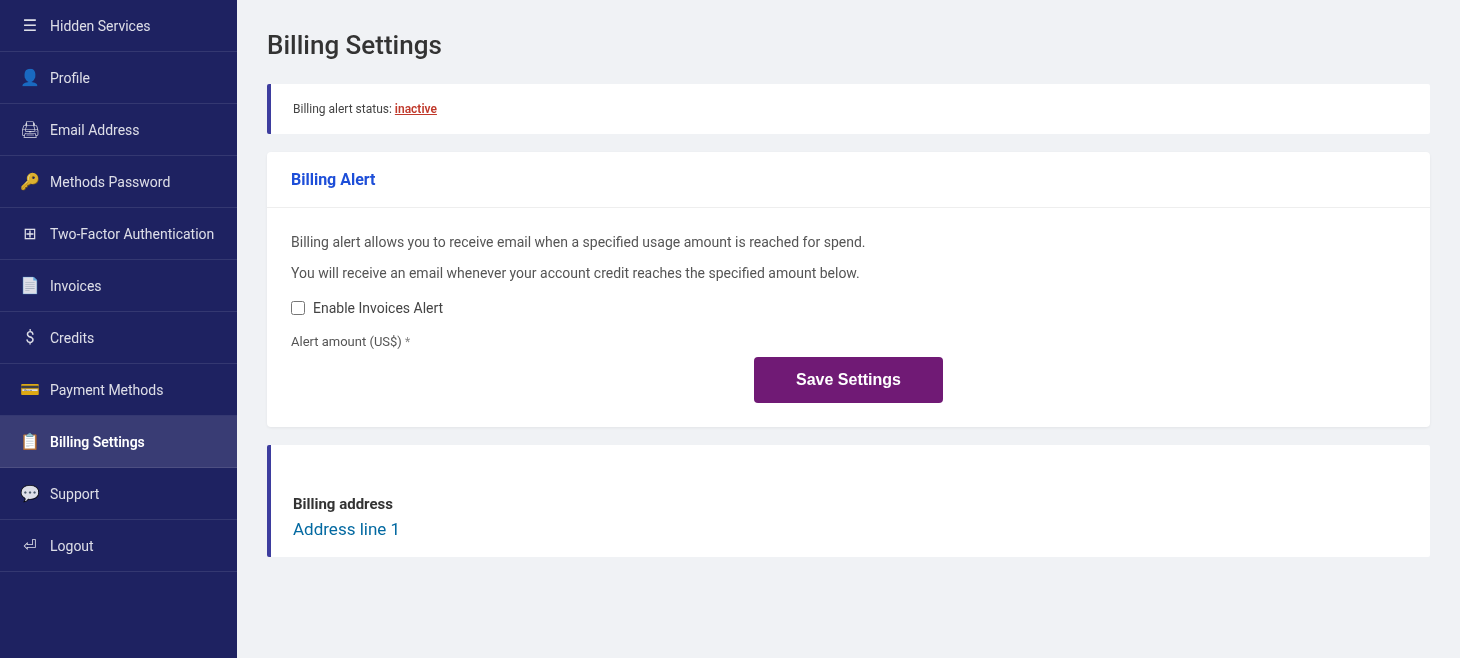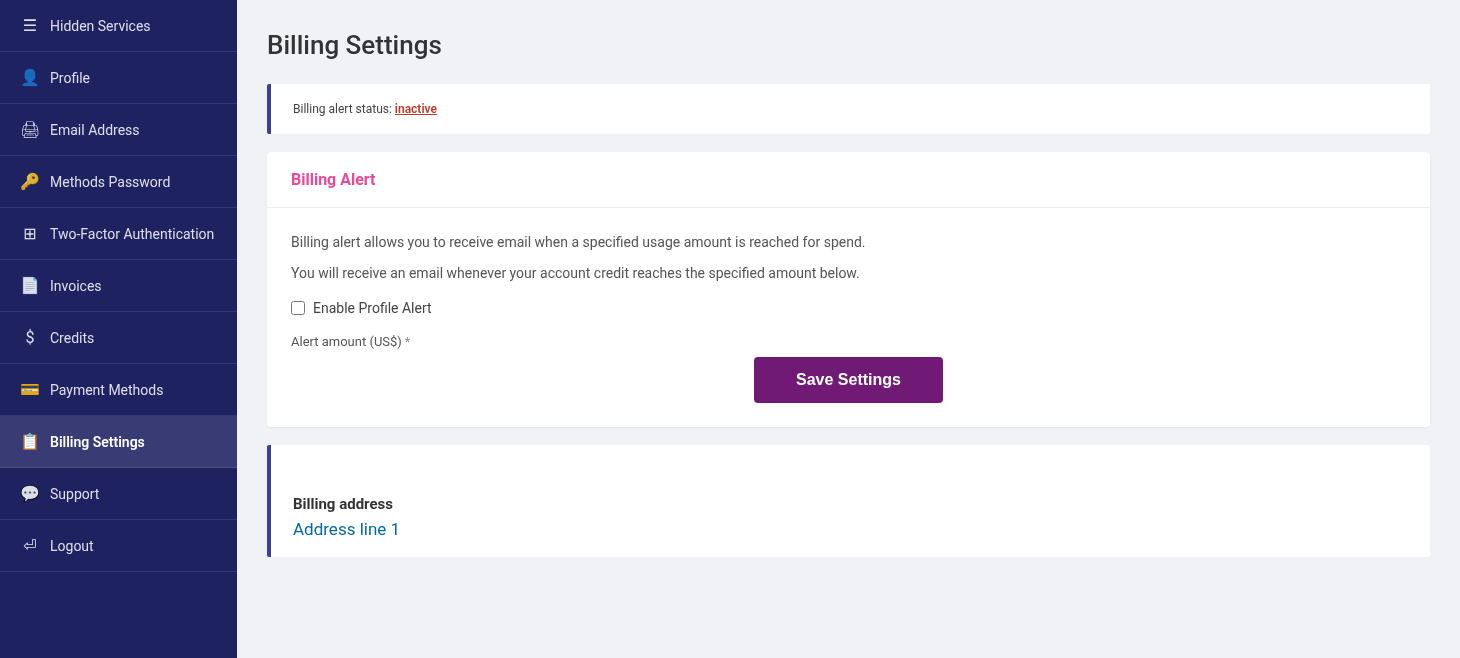--- a/index.html
+++ b/index.html
@@ -79,21 +79,21 @@
       margin-bottom: 18px;
       box-shadow: 0 1px 3px rgba(0,0,0,0.06);
     }
     .card-header {
       padding: 18px 24px;
       border-bottom: 1px solid #eee;
     }
     .card-header-title {
       font-size: 16px;
       font-weight: 700;
-      color: #ec4899;
+      color: #1d4ed8;
     }
     .card-body {
       padding: 24px;
     }
     .card-description {
       font-size: 14px;
       color: #555;
       margin-bottom: 10px;
       line-height: 1.5;
     }
@@ -230,21 +230,21 @@
   <div class="card">
     <div class="card-header">
       <span class="card-header-title">Billing Alert</span>
     </div>
     <div class="card-body">
       <p class="card-description">Billing alert allows you to receive email when a specified usage amount is reached for spend.</p>
       <p class="card-description">You will receive an email whenever your account credit reaches the specified amount below.</p>
 
       <div class="checkbox-row">
         <input type="checkbox" id="enable-billing-alert" style="">
-        <label class="checkbox-label" for="enable-billing-alert">Enable Profile Alert</label>
+        <label class="checkbox-label" for="enable-billing-alert">Enable Invoices Alert</label>
       </div>
 
       <div class="field-label">
         <span>Alert amount (US$)</span>
         <span class="required">*</span>
       </div>
 
       <div class="save-btn-row">
         <button class="save-btn">Save Settings</button>
       </div>

